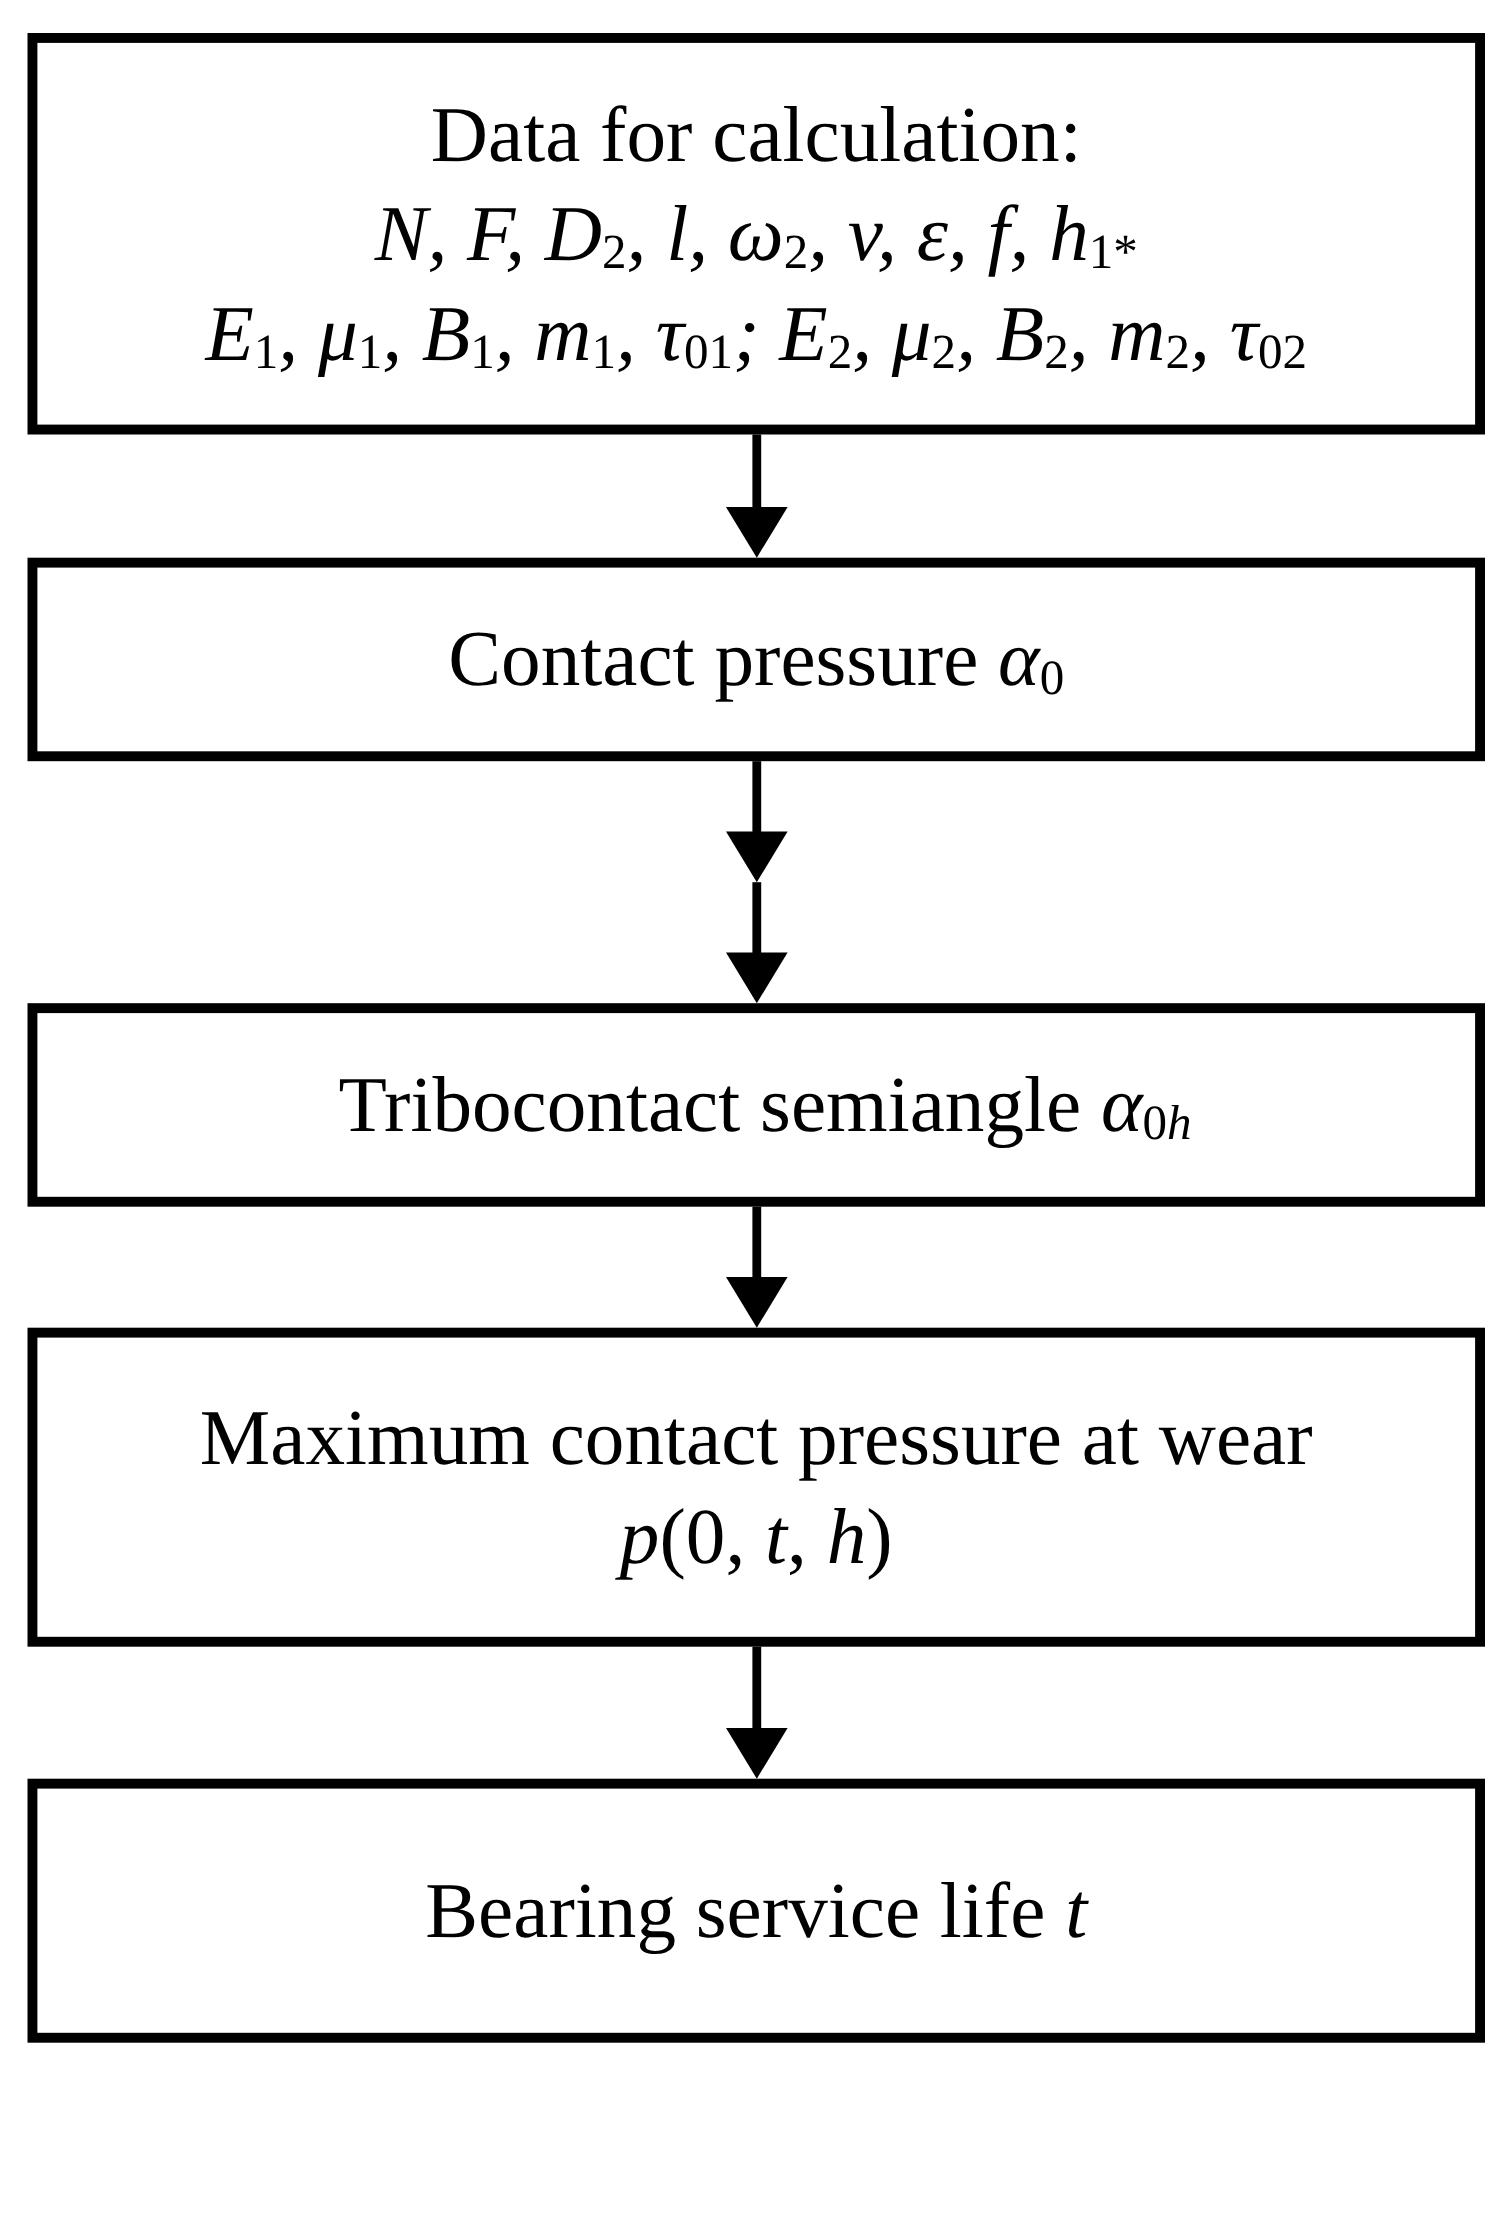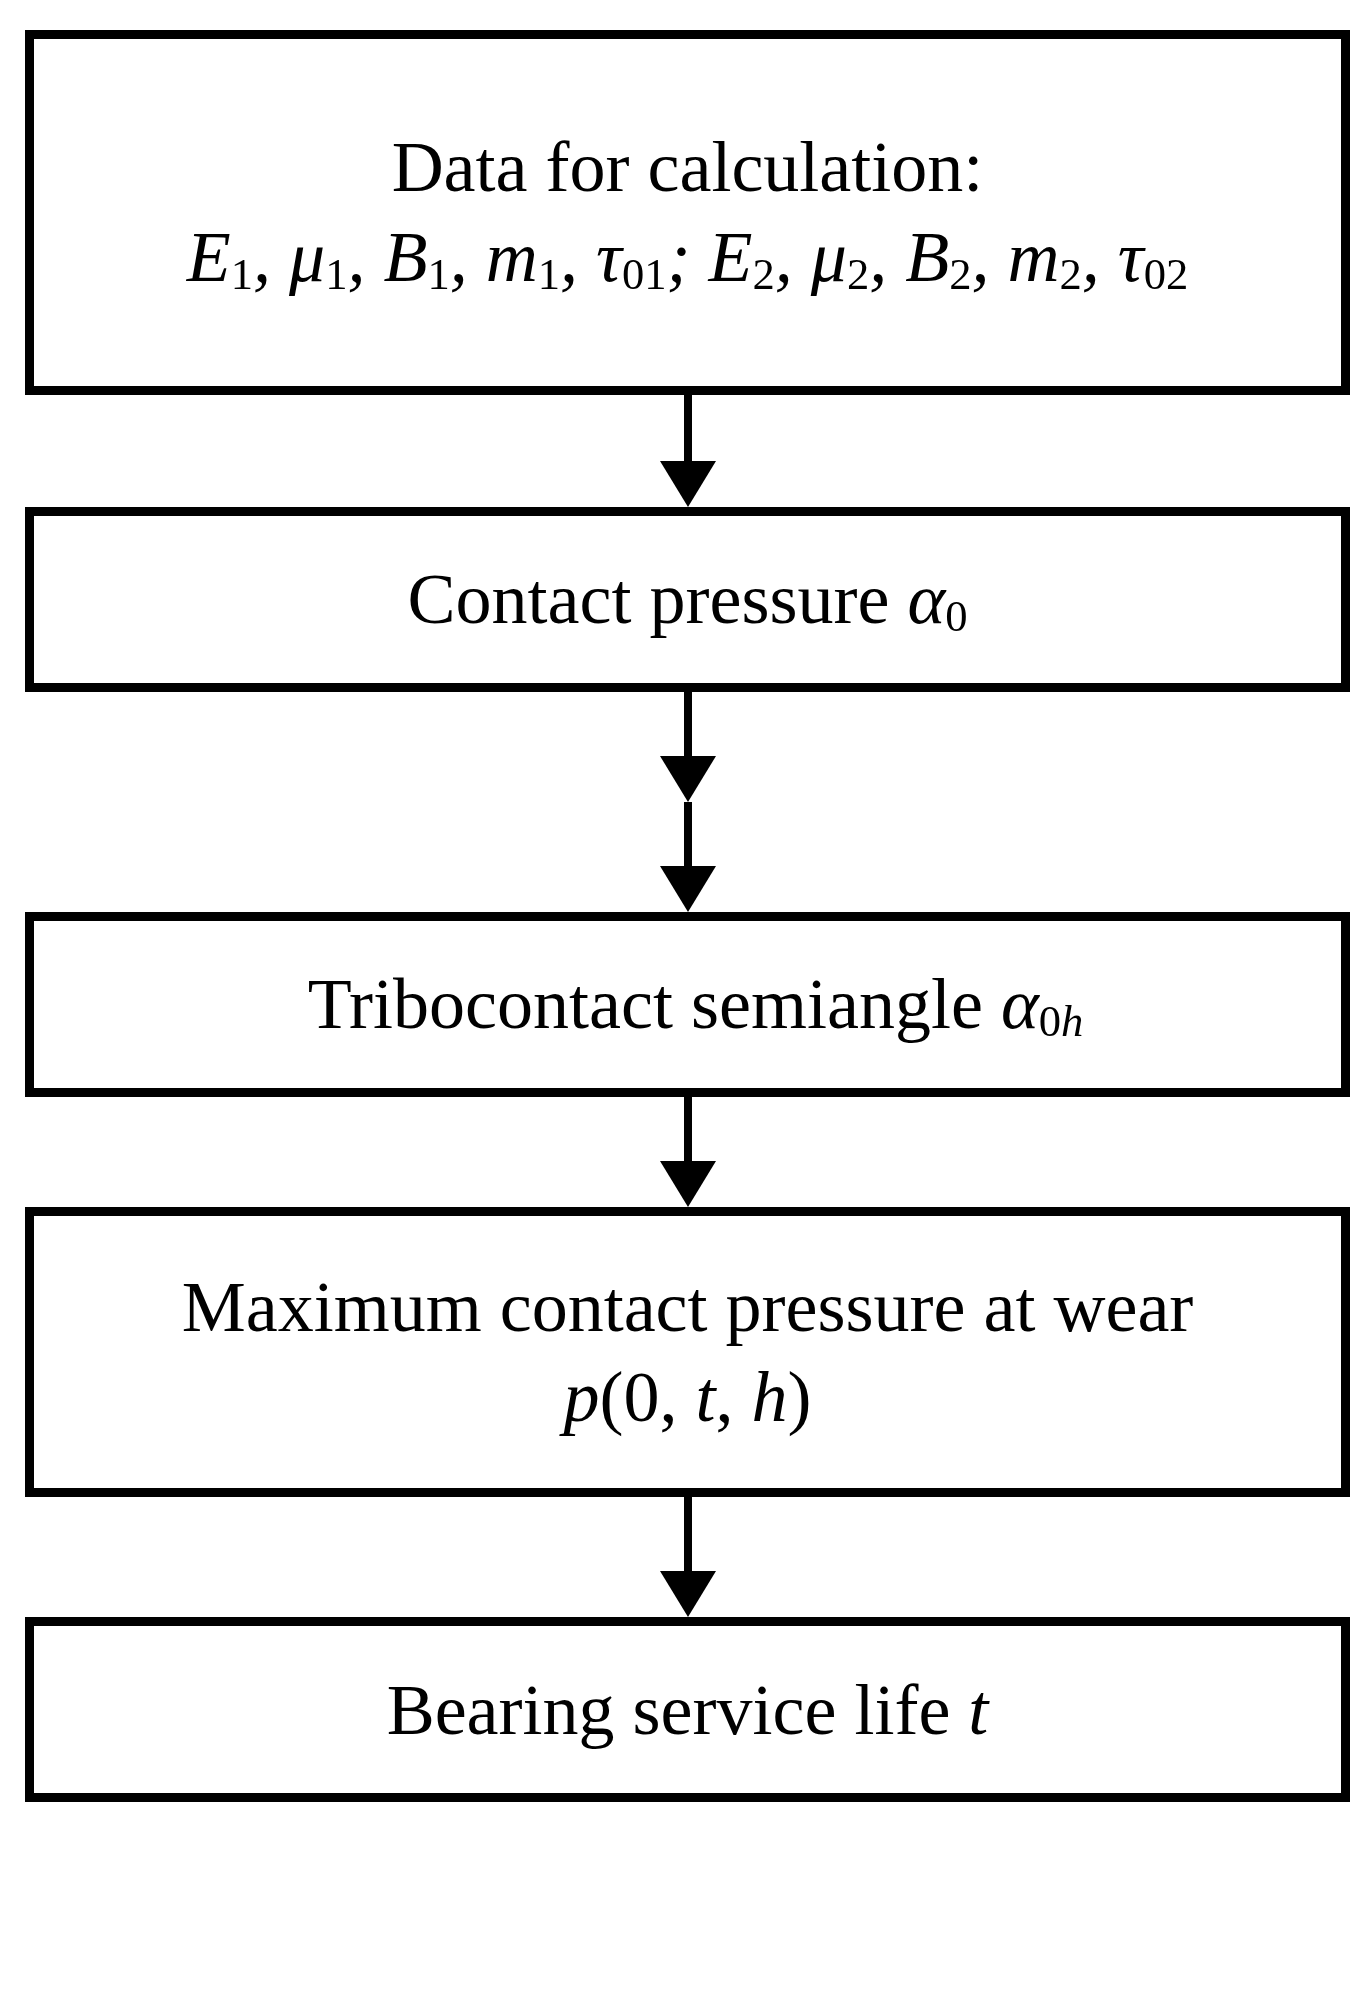--- a/index.html
+++ b/index.html
@@ -35,21 +35,21 @@
     text-align: center;
     font-size: 72px;
     line-height: 1.25;
     width: 100%;
   }
   .box-1 { height: 365px; }
   .box-2 { height: 185px; }
   .box-3 { height: 185px; }
   .box-4 { height: 185px; padding-left: 16px; }
   .box-5 { height: 290px; }
-  .box-6 { height: 185px; font-family: Liberation Serif, serif; }
+  .box-6 { height: 240px; font-family: Liberation Serif, serif; }
 
   .arrow {
     position: relative;
     width: 100%;
     flex: none;
   }
   .arrow-1 { height: 112px; }
   .arrow-2, .arrow-3, .arrow-4 { height: 110px; }
   .arrow-5 { height: 120px; }
 
@@ -79,20 +79,21 @@
   .line { white-space: pre-wrap; }
 </style>
 </head>
 <body style="background: rgb(255, 255, 255);">
 
 <div class="flow">
 
   <div class="box box-1">
     <div class="box-content">
         <div class="line"><span>Data for calculation:</span></div>
+        <div class="line"><span class="it">N, F, D</span><span class="sub">2</span><span class="it">, l, ω</span><span class="sub">2</span><span class="it">, v, ε, f, h</span><span class="sub">1*</span></div>
         <div class="line"><span class="it">E</span><span class="sub">1</span><span class="it">, μ</span><span class="sub">1</span><span class="it">, B</span><span class="sub">1</span><span class="it">, m</span><span class="sub">1</span><span class="it">, τ</span><span class="sub">01</span><span class="it">; E</span><span class="sub">2</span><span class="it">, μ</span><span class="sub">2</span><span class="it">, B</span><span class="sub">2</span><span class="it">, m</span><span class="sub">2</span><span class="it">, τ</span><span class="sub">02</span></div>
       </div>
   </div>
 
   <div class="arrow arrow-1">
     <div class="stem"></div>
     <div class="head"></div>
   </div>
 
   <div class="box box-2">

